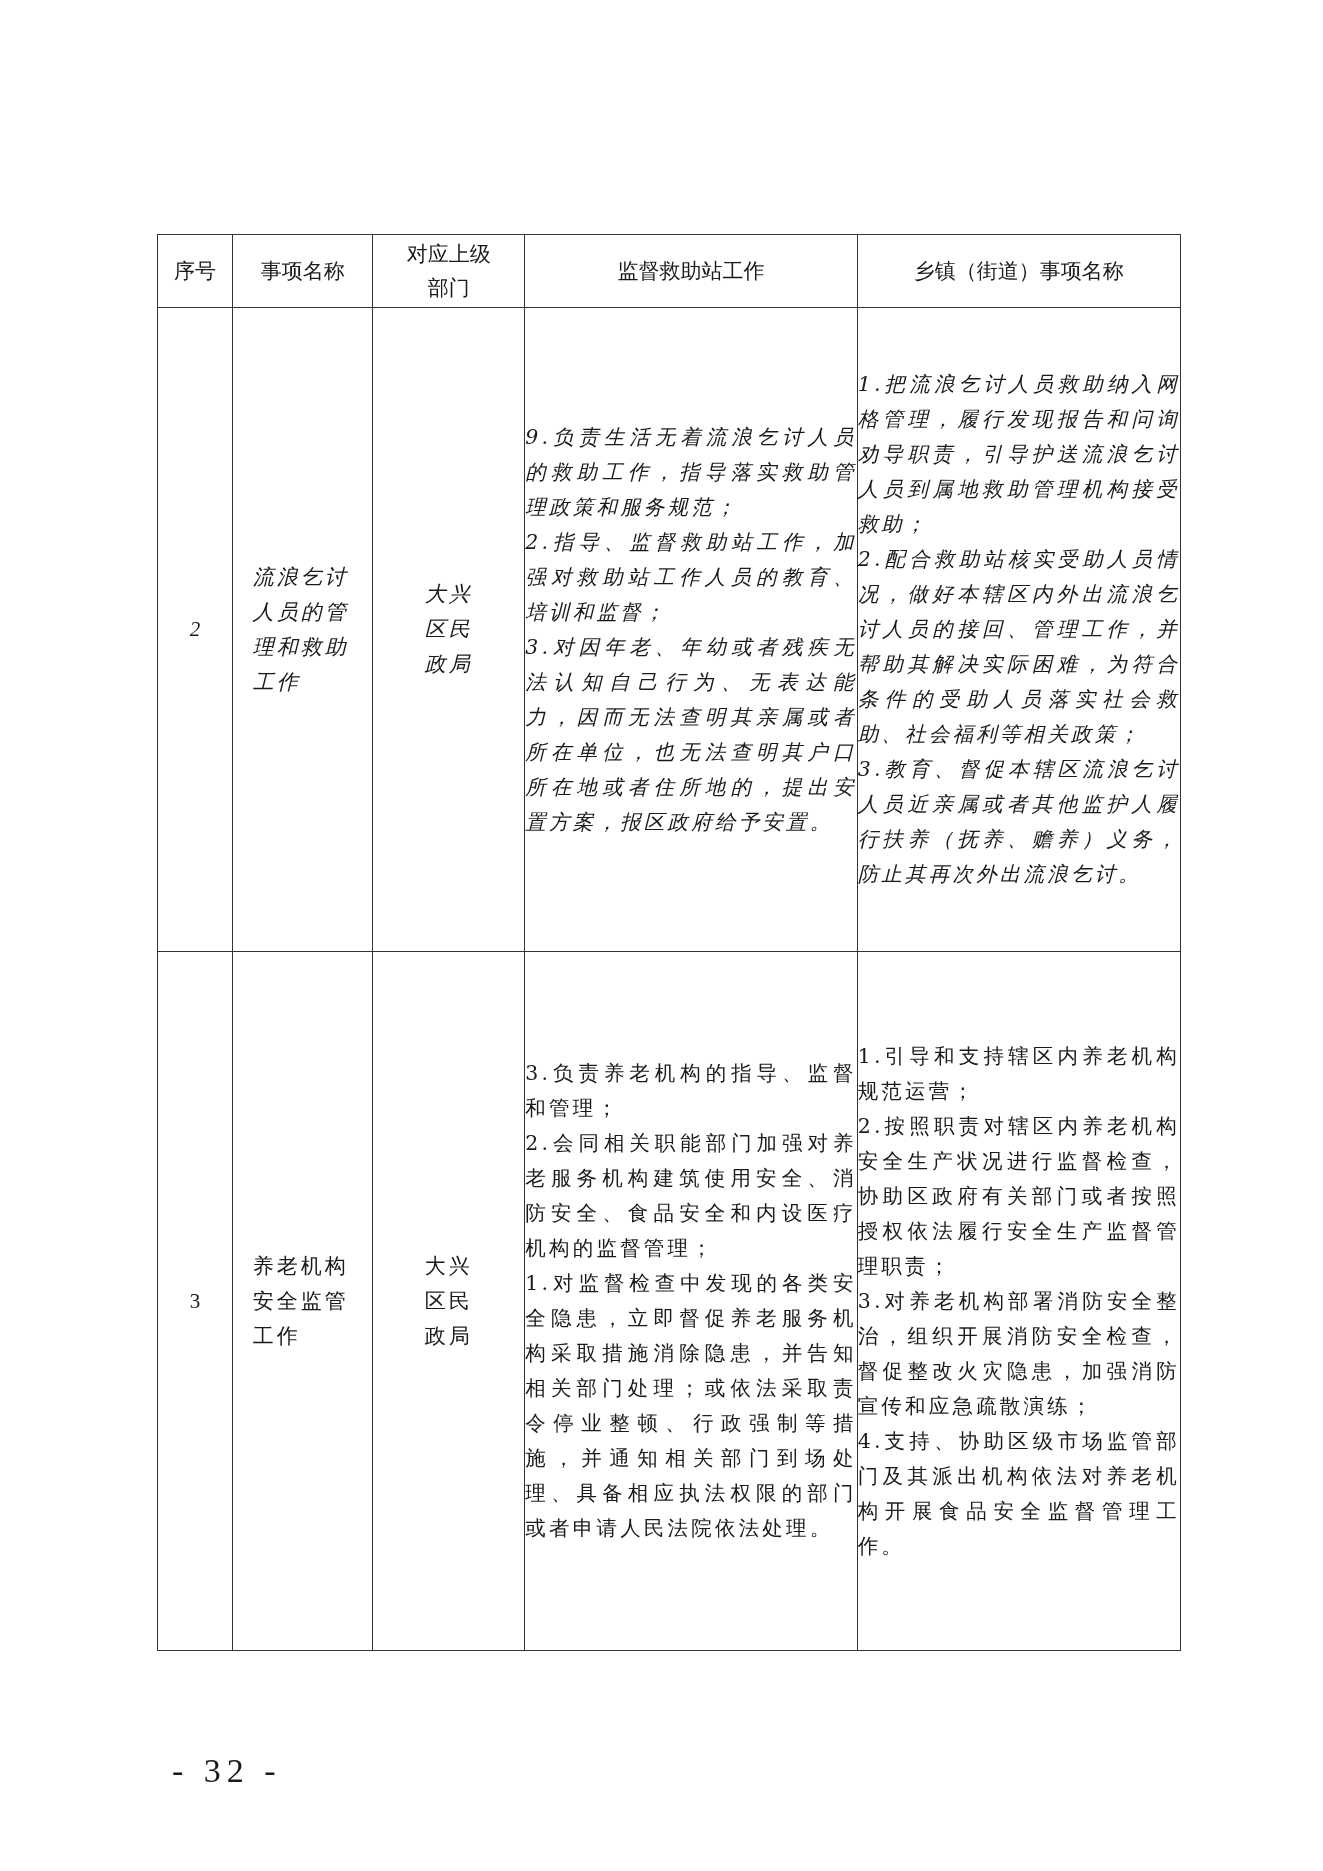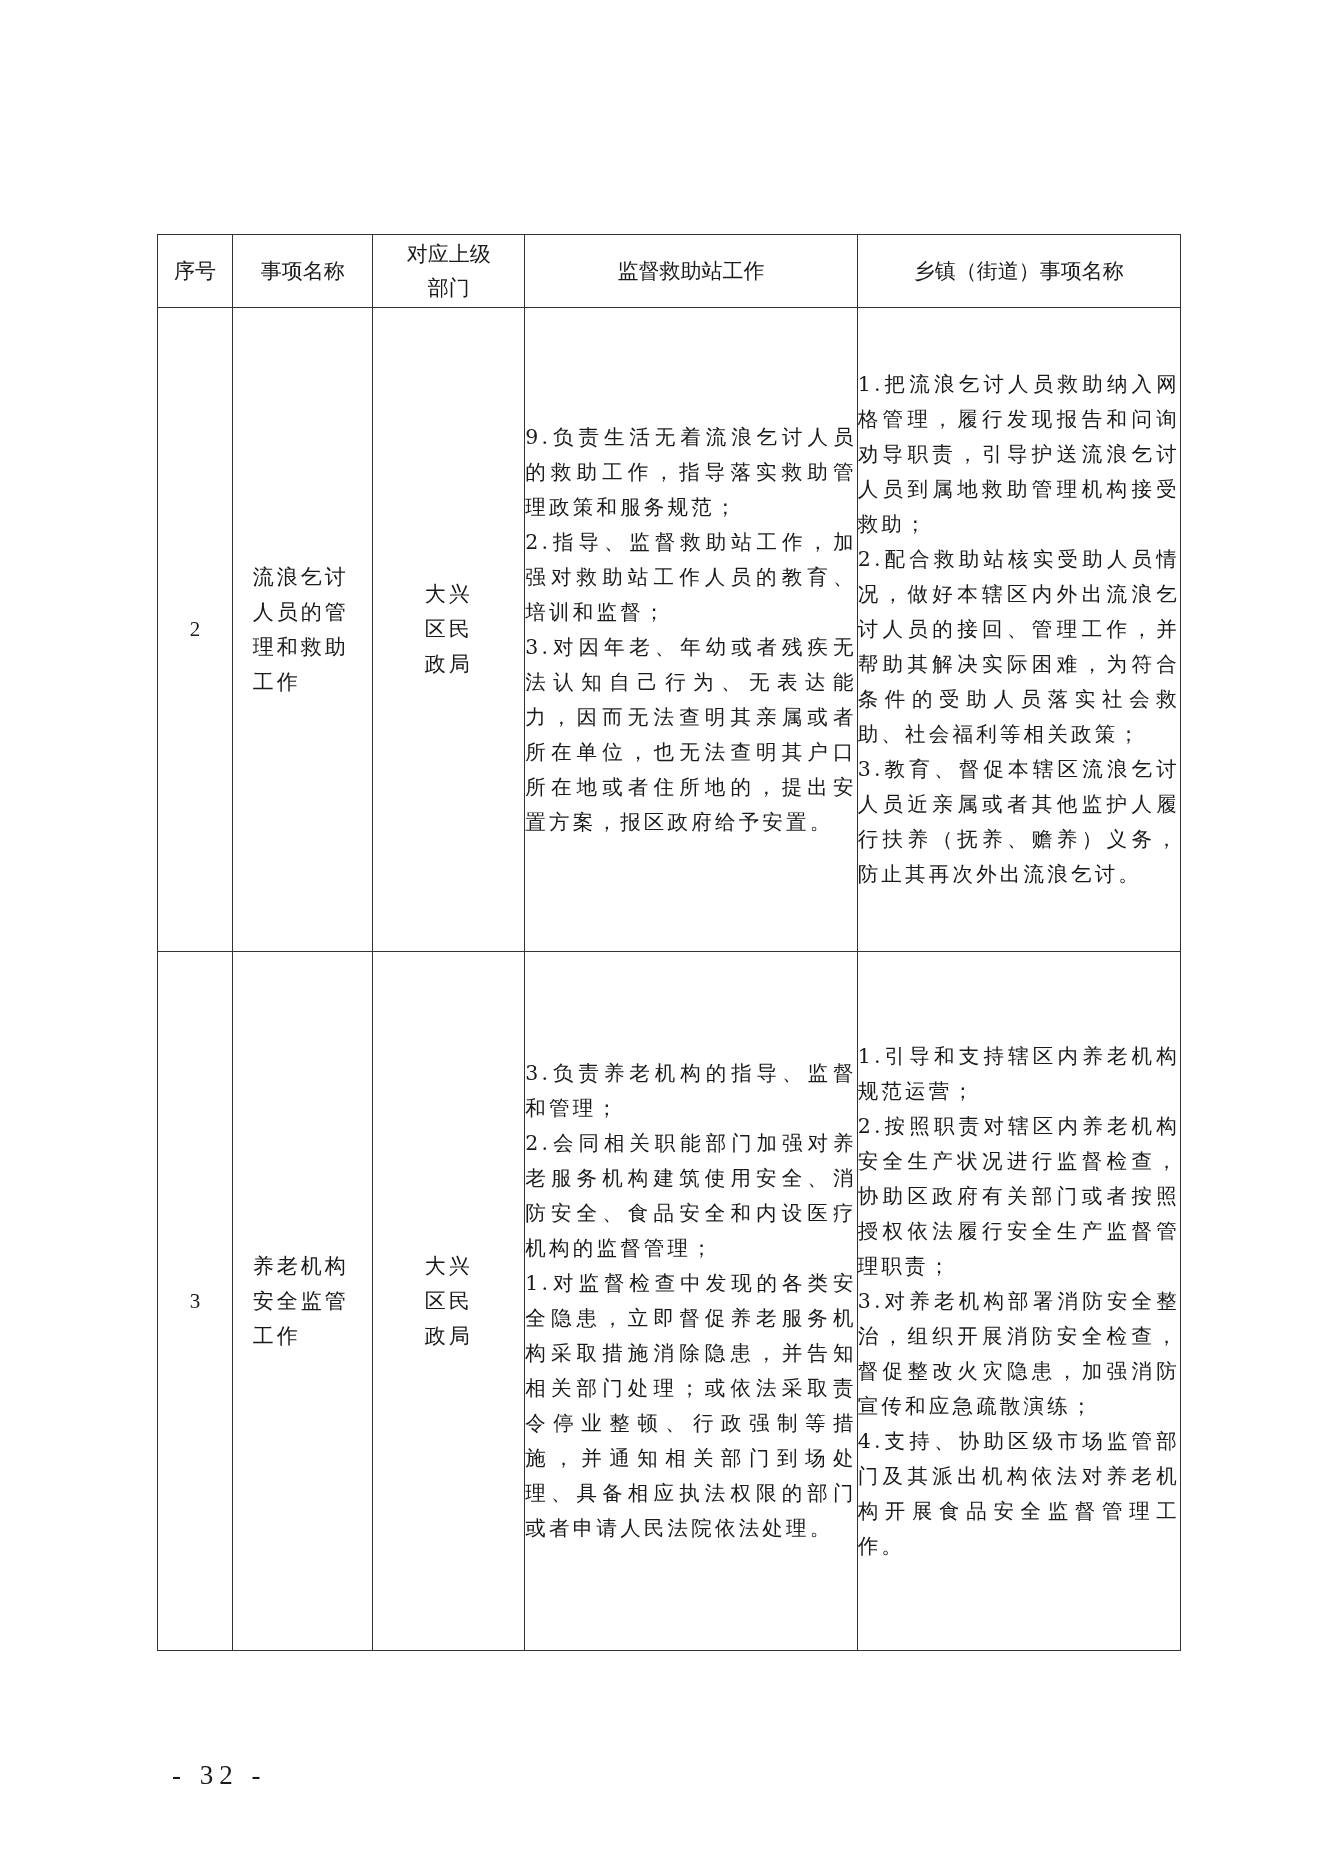--- a/index.html
+++ b/index.html
@@ -20,25 +20,25 @@
   .c-no { width: 75px; }
   .c-name { width: 140px; }
   .c-dept { width: 152px; }
   .c-sup { width: 332px; }
   .c-town { width: 323px; }
   td.num { text-align: center; font-size: 21px; font-family: "Liberation Serif", serif; }
   td.name, td.dept { text-align: center; font-size: 21px; line-height: 35px; letter-spacing: 3px; }
   td.text { font-size: 20.5px; line-height: 35px; letter-spacing: 3.2px; text-align: justify;
             padding: 0 10px 0 11px; }
   .item { display: block; }
-  tr.r2 td { height: 643px; }
+  tr.r2 td { height: 643px; font-style: italic; }
   tr.r3 td { height: 698px; }
   td.name .inner { display: inline-block; width: 100px; text-align: left; }
-  .page-num { position: absolute; left: 172px; top: 1752px; font-size: 27px;
-              font-family: "Liberation Serif", serif; letter-spacing: 6px; margin-top: 8px; }
+  .page-num { position: absolute; left: 172px; top: 1752px; font-size: 34px;
+              font-family: "Liberation Serif", serif; letter-spacing: 6px; }
 </style>
 </head>
 <body>
 
 <div class="page">
   <table class="duty">
     <colgroup>
       <col class="c-no">
         <col class="c-name">
         <col class="c-dept">

